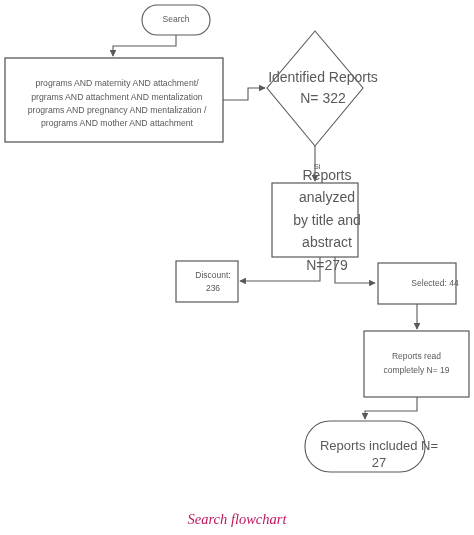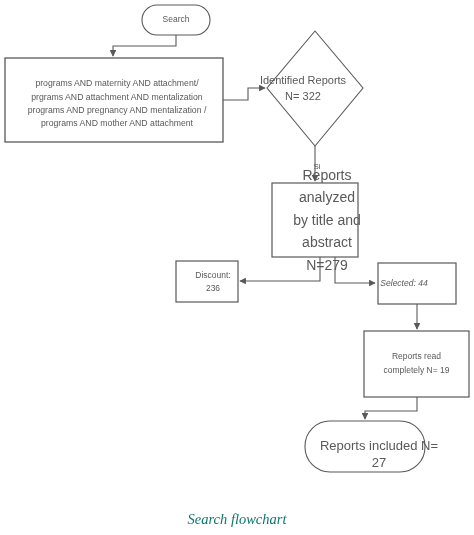--- a/index.html
+++ b/index.html
@@ -40,22 +40,22 @@
     text-align: right;
   }
   
   #query-label {
     left: 6px; top: 58px; width: 222px; height: 92px;
     font-size: 8.7px;
     line-height: 1.55;
   }
   
   #diamond-label {
-    left: 246px; top: 62px; width: 114px; height: 52px;
-    font-size: 11px;
+    left: 266px; top: 62px; width: 114px; height: 52px;
+    font-size: 14px;
     line-height: 1.5;
   }
   
   #si-label {
     left: 305px; top: 160px; width: 24px; height: 14px;
     font-size: 8px;
   }
   
   #analyzed-label {
     left: 272px; top: 183px; width: 86px; height: 74px;
@@ -64,23 +64,22 @@
     padding-left: 12px;
   }
   
   #discount-label {
     left: 176px; top: 261px; width: 74px; height: 41px;
     font-size: 8.5px;
     line-height: 1.5;
   }
   
   #selected-label {
-    left: 365px; top: 263px; width: 78px; height: 41px;
+    left: 396px; top: 263px; width: 78px; height: 41px;
     font-size: 8.5px;
-    font-style: italic;
   }
   
   #read-label {
     left: 364px; top: 331px; width: 105px; height: 66px;
     font-size: 8.5px;
     line-height: 1.6;
   }
   
   #included-label {
     left: 319px; top: 421px; width: 120px; height: 68px;
@@ -88,21 +87,21 @@
   }
   
   #caption {
     position: absolute;
     left: 0; top: 511px;
     width: 474px;
     text-align: center;
     font-family: "Liberation Serif", serif;
     font-style: italic;
     font-size: 14.5px;
-    color: #0f766e;
+    color: #be185d;
   }
 </style>
 </head>
 <body>
 
 <svg id="canvas" viewBox="0 0 474 535" xmlns="http://www.w3.org/2000/svg">
   <defs>
     <marker id="arrow" viewBox="0 0 10 10" refX="9" refY="5" markerWidth="6" markerHeight="6" orient="auto-start-reverse">
       <path d="M 0 0 L 10 5 L 0 10 z" fill="#595959"></path>
     </marker>

